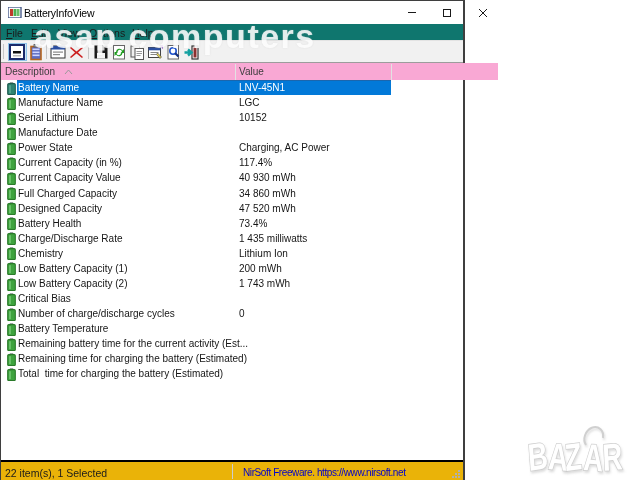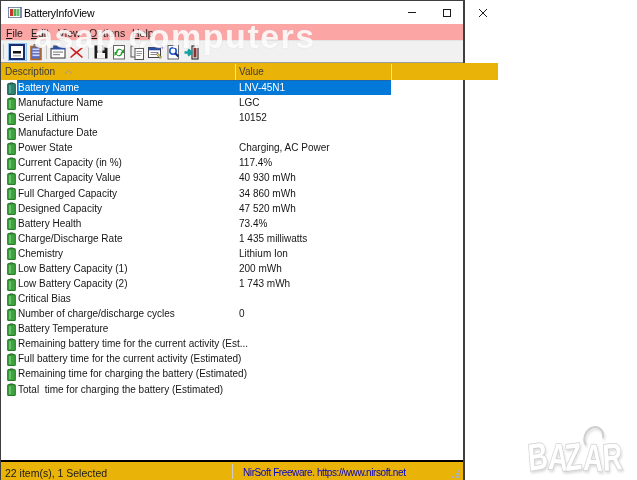--- a/index.html
+++ b/index.html
@@ -2,30 +2,30 @@
 <html><head>
 <meta charset="utf-8">
 <style>
   html,body{margin:0;padding:0}
   body{width:637px;height:480px;background:#ffffff;font-family:"Liberation Sans",sans-serif;position:relative;overflow:hidden}
   .win{position:absolute;left:0;top:0;width:465px;height:480px;background:#ffffff;border-style:solid;border-color:#3f3f3f;border-width:1px 2px 2px 1px;box-sizing:border-box}
   .titlebar{position:absolute;left:0;top:0;width:100%;height:23px;background:#ffffff}
   .appicon{position:absolute;left:7px;top:6px}
   .apptitle{position:absolute;left:23px;top:6px;font-size:10.5px;letter-spacing:-0.2px;color:#000000}
   .capbtn{position:absolute;top:0;height:23px}
-  .menubar{position:absolute;left:0;top:23px;width:100%;height:17px;background:#fca5a5;font-size:10.5px;color:#1a1a1a}
+  .menubar{position:absolute;left:0;top:23px;width:100%;height:17px;background:#0f766e;font-size:10.5px;color:#1a1a1a}
   .menubar span.mi{position:absolute;top:3px}
   .menubar u{text-decoration:underline}
   .mbline{position:absolute;left:0;top:39px;width:100%;height:1px;background:#e3e3e3}
   .toolbar{position:absolute;left:0;top:40px;width:100%;height:21px;background:#f1f1f1}
   .tbline{position:absolute;left:0;top:61px;width:100%;height:1px;background:#9c9c9c}
   .tsep{position:absolute;top:3px;width:1px;height:15px;background:#c6c6c6}
   .ticon{position:absolute;top:3px}
   .selbg{position:absolute;left:7px;top:2px;width:19px;height:18px;background:#cde6f7;border:1px solid #90c3e9;box-sizing:border-box}
-  .hdr{position:absolute;left:0;top:62px;width:497px;height:17px;background:#eab308;font-size:10px;color:#3c3c3c}
+  .hdr{position:absolute;left:0;top:62px;width:497px;height:17px;background:#f9a8d4;font-size:10px;color:#3c3c3c}
   .hdr .d1{position:absolute;left:234px;top:1px;width:1px;height:16px;background:#e2e2e2}
   .hdr .d2{position:absolute;left:390px;top:1px;width:1px;height:16px;background:#e2e2e2}
   .rows{position:absolute;left:0;top:79px;width:497px}
   .row{position:relative;height:15.09px;font-size:10px;color:#151515}
   .row .ic{position:absolute;left:6px;top:1.5px}
   .row .de{position:absolute;left:17px;top:2px;white-space:pre}
   .row .va{position:absolute;left:238px;top:2px;white-space:pre}
   .row.sel .bg{position:absolute;left:16px;top:0;width:374px;height:15px;background:#0279d8;border-top:1px solid #1b66ad;box-sizing:border-box}
   .row.sel .de,.row.sel .va{color:#ffffff}
   .statusbar{position:absolute;left:0;top:459px;width:100%;height:19px;background:#eab308;border-top:2px solid #000000;box-sizing:content-box}
@@ -305,29 +305,20 @@
 </svg>
         <span class="de">Remaining battery time for the current activity (Est...</span>
         <span class="va"></span>
       </div>
       <div class="row">
         <svg class="ic" width="9" height="13" viewBox="0 0 9 13">
   <rect x="2.8" y="0" width="3.4" height="2" fill="#9aa5a0"></rect>
   <rect x="0.7" y="1.6" width="7.6" height="11" rx="1.2" fill="#3fa33f" stroke="#2a7a2a" stroke-width="1.1"></rect>
   <rect x="2" y="3.2" width="2" height="8" fill="#74c874" opacity="0.8"></rect>
 </svg>
-        <span class="de">Full battery time for the current activity (Estimated)</span>
-        <span class="va"></span>
-      </div>
-      <div class="row">
-        <svg class="ic" width="9" height="13" viewBox="0 0 9 13">
-  <rect x="2.8" y="0" width="3.4" height="2" fill="#9aa5a0"></rect>
-  <rect x="0.7" y="1.6" width="7.6" height="11" rx="1.2" fill="#3fa33f" stroke="#2a7a2a" stroke-width="1.1"></rect>
-  <rect x="2" y="3.2" width="2" height="8" fill="#74c874" opacity="0.8"></rect>
-</svg>
         <span class="de">Remaining time for charging the battery (Estimated)</span>
         <span class="va"></span>
       </div>
       <div class="row">
         <svg class="ic" width="9" height="13" viewBox="0 0 9 13">
   <rect x="2.8" y="0" width="3.4" height="2" fill="#9aa5a0"></rect>
   <rect x="0.7" y="1.6" width="7.6" height="11" rx="1.2" fill="#3fa33f" stroke="#2a7a2a" stroke-width="1.1"></rect>
   <rect x="2" y="3.2" width="2" height="8" fill="#74c874" opacity="0.8"></rect>
 </svg>
         <span class="de">Total  time for charging the battery (Estimated)</span>

